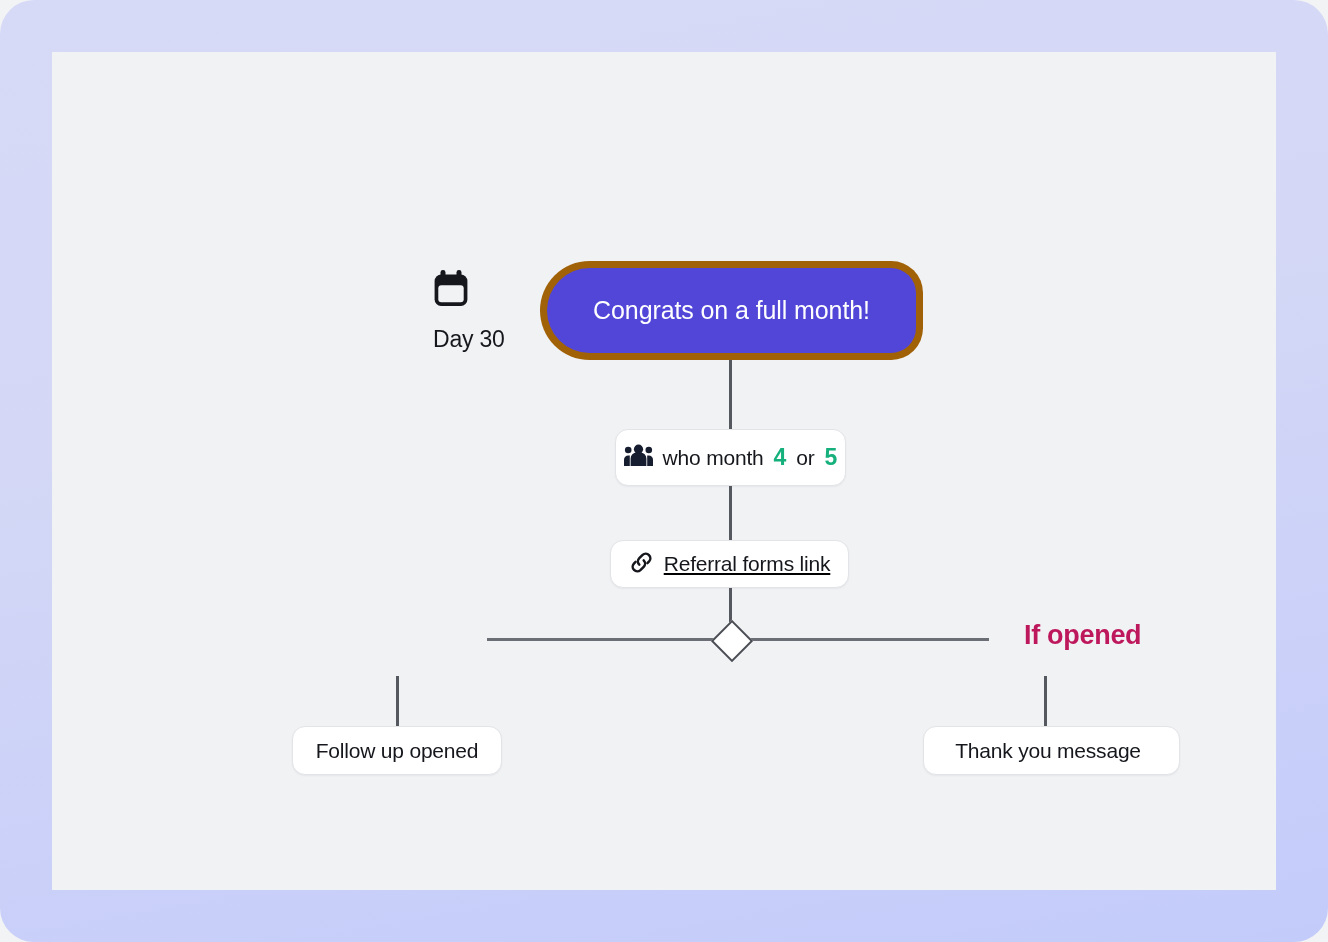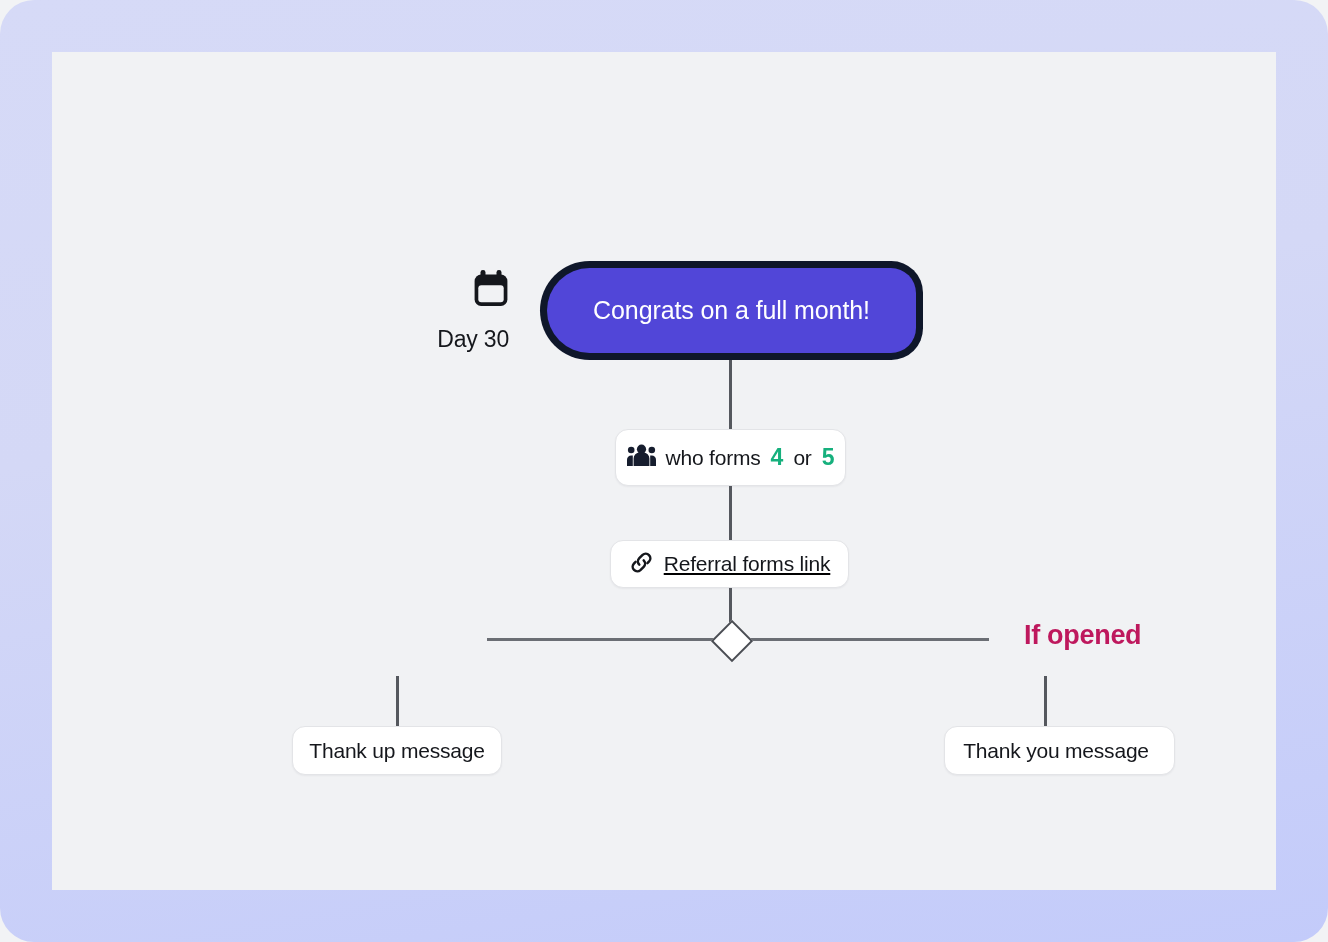--- a/index.html
+++ b/index.html
@@ -53,42 +53,42 @@
     border: 2px solid #4a4d53;
     transform: rotate(45deg);
   }
 
   
   #day-group {
     position: absolute;
     left: 381px;
     top: 218px;
     width: 76px;
-    text-align: right;
+    text-align: left;
   }
   .cal-icon {
     display: block;
     margin: 0 auto 14px auto;
   }
   #day-label {
     font-size: 23px;
     color: #15171c;
     letter-spacing: -0.2px;
     white-space: nowrap;
   }
 
   
   #main-node {
     position: absolute;
     left: 488px;
     top: 209px;
     width: 383px;
     height: 99px;
     box-sizing: border-box;
-    background: #0f172a;
+    background: #a16207;
     border-radius: 50px 32px 32px 50px;
     padding: 7px;
   }
   #main-node-inner {
     width: 100%;
     height: 100%;
     box-sizing: border-box;
     background: #5146d8;
     border-radius: 44px 26px 26px 44px;
     display: flex;
@@ -134,22 +134,22 @@
   }
   #node-referral {
     left: 558px; top: 488px;
     width: 239px; height: 48px; text-decoration: underline;
   }
   #node-followup {
     left: 240px; top: 674px;
     width: 210px; height: 49px;
   }
   #node-thankyou {
-    left: 892px; top: 674px;
-    width: 231px; height: 49px; padding-left: 13px;
+    left: 871px; top: 674px;
+    width: 257px; height: 49px; padding-left: 13px;
   }
 
   
   .branch-label {
     position: absolute;
     font-size: 27px;
     font-weight: bold;
     letter-spacing: -0.3px;
     white-space: nowrap;
   }
@@ -195,21 +195,21 @@
       <span>
         <svg width="29" height="23" viewBox="0 0 29 23" xmlns="http://www.w3.org/2000/svg">
           <circle cx="4.2" cy="6.0" r="3.3" fill="#161d2e"></circle>
           <circle cx="24.8" cy="6.0" r="3.3" fill="#161d2e"></circle>
           <path d="M0 22 v-6.2 a4.2 4.2 0 0 1 4.2-4.2 h1.6 v10.4 z" fill="#161d2e"></path>
           <path d="M29 22 v-6.2 a4.2 4.2 0 0 0-4.2-4.2 h-1.6 v10.4 z" fill="#161d2e"></path>
           <circle cx="14.5" cy="5.2" r="4.6" fill="#161d2e"></circle>
           <path d="M6.6 22 v-7.6 a5.9 5.9 0 0 1 5.9-5.9 h4 a5.9 5.9 0 0 1 5.9 5.9 V22 z" fill="#161d2e"></path>
         </svg>
       </span>
-      <span class="chip-text">who forms</span>
+      <span class="chip-text">who month</span>
       <span class="score">4</span>
       <span class="chip-text">or</span>
       <span class="score">5</span>
     </div>
 
     <div class="conn-v" style="left:677px; top:434px; height:54px;"></div>
 
     <div class="chip" id="node-referral">
       <span>
         <svg width="25" height="25" viewBox="0 0 25 25" xmlns="http://www.w3.org/2000/svg">
@@ -227,20 +227,20 @@
     <div class="conn-h" style="left:435px; top:586px; width:232px;"></div>
     <div class="conn-h" style="left:690px; top:586px; width:247px;"></div>
     <div class="diamond" style="left:665px; top:574px;"></div>
 
     <div class="branch-label" id="label-opened">If opened</div>
 
     <div class="conn-v" style="left:344px; top:624px; height:50px;"></div>
     <div class="conn-v" style="left:992px; top:624px; height:50px;"></div>
 
     <div class="chip" id="node-followup">
-      <span class="chip-text">Thank up message</span>
+      <span class="chip-text">Follow up opened</span>
     </div>
     <div class="chip" id="node-thankyou">
       <span class="chip-text">Thank you message</span>
     </div>
 
   </div>
 </div>
 
 </body></html>

